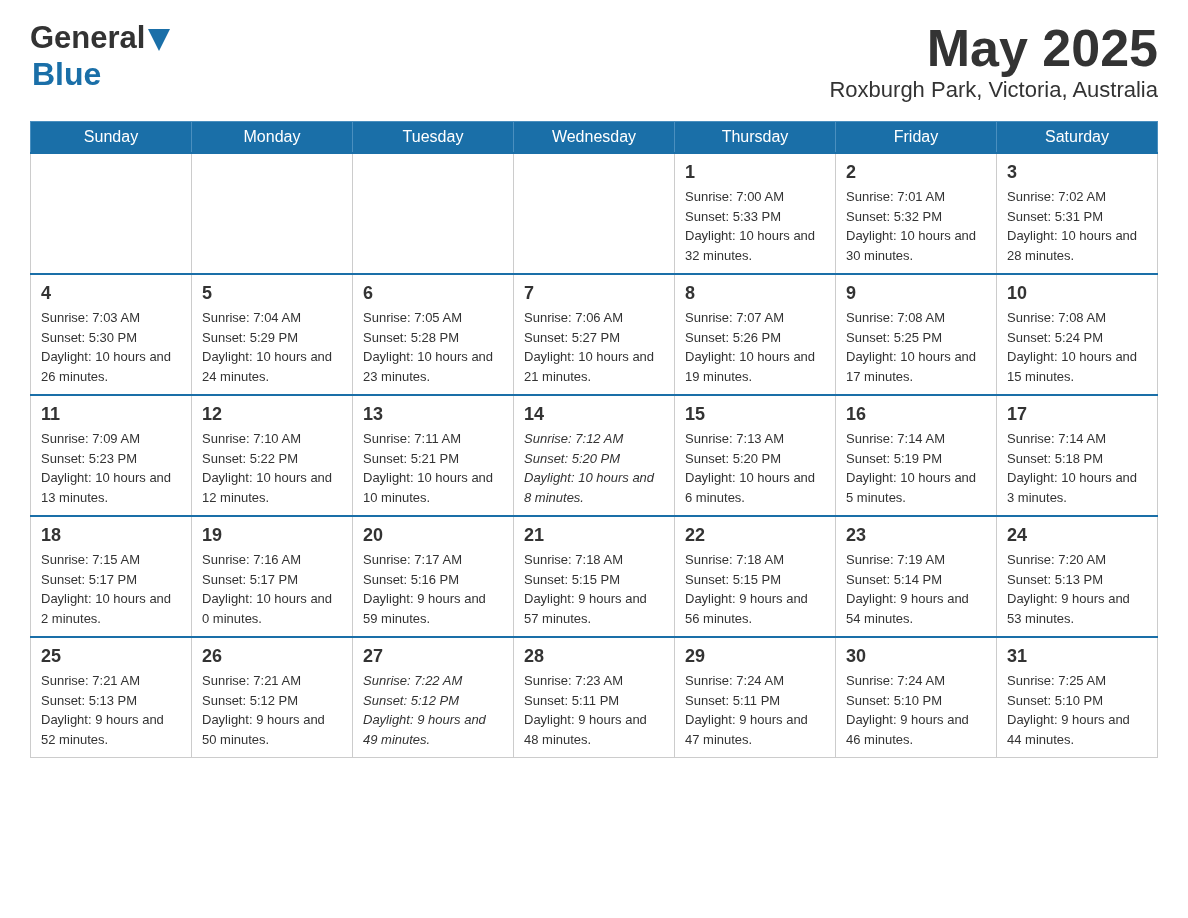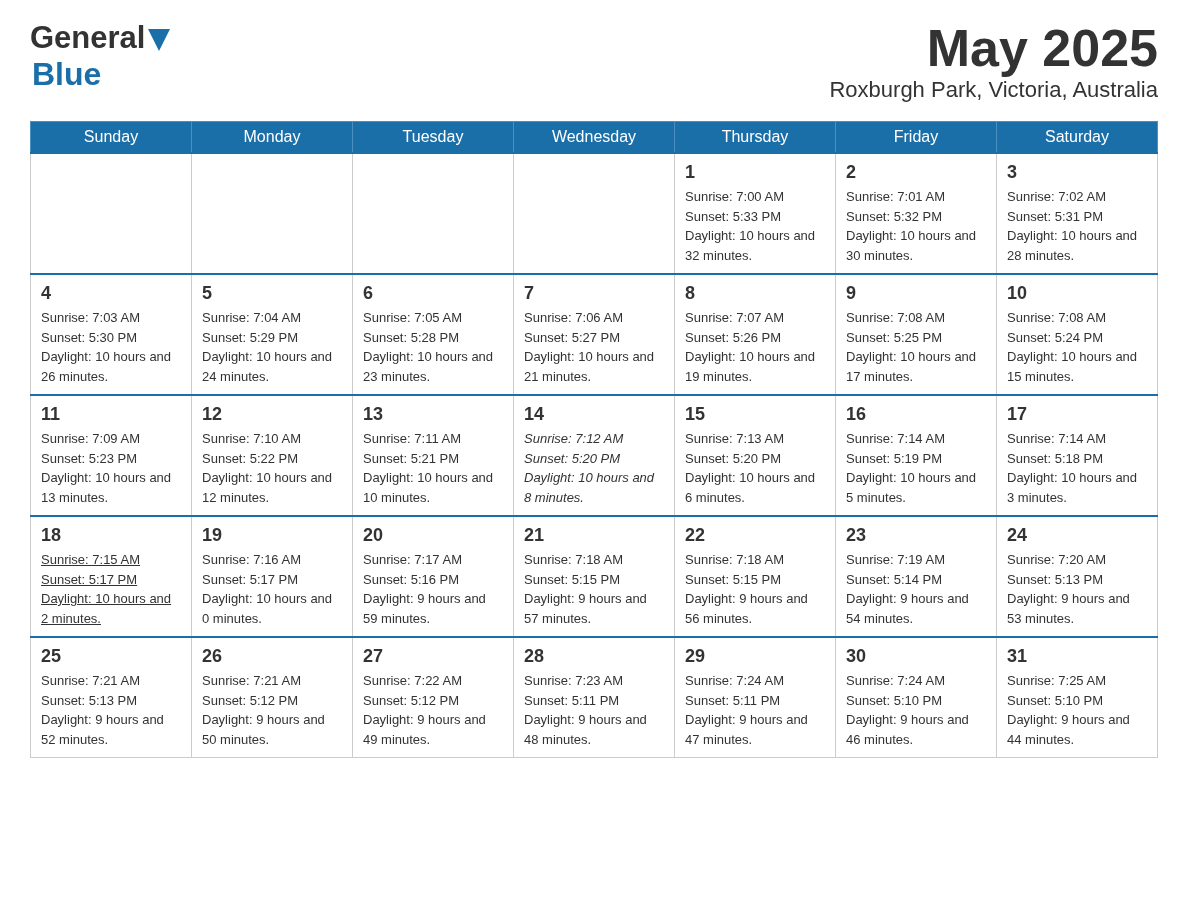--- a/index.html
+++ b/index.html
@@ -228,21 +228,21 @@
         <td>
           <span class="day-number">17</span>
           <div class="day-info" style="white-space: pre-line;">Sunrise: 7:14 AM
 Sunset: 5:18 PM
 Daylight: 10 hours and 3 minutes.</div>
         </td>
       </tr>
       <tr>
         <td>
           <span class="day-number">18</span>
-          <div class="day-info" style="white-space: pre-line; text-decoration: underline;">Sunrise: 7:15 AM
+          <div class="day-info" style="white-space: pre-line;">Sunrise: 7:15 AM
 Sunset: 5:17 PM
 Daylight: 10 hours and 2 minutes.</div>
         </td>
         <td>
           <span class="day-number">19</span>
           <div class="day-info" style="white-space: pre-line;">Sunrise: 7:16 AM
 Sunset: 5:17 PM
 Daylight: 10 hours and 0 minutes.</div>
         </td>
         <td>
@@ -284,21 +284,21 @@
 Daylight: 9 hours and 52 minutes.</div>
         </td>
         <td>
           <span class="day-number">26</span>
           <div class="day-info" style="white-space: pre-line;">Sunrise: 7:21 AM
 Sunset: 5:12 PM
 Daylight: 9 hours and 50 minutes.</div>
         </td>
         <td>
           <span class="day-number">27</span>
-          <div class="day-info" style="white-space: pre-line;">Sunrise: 7:22 AM
+          <div class="day-info" style="white-space: pre-line; font-style: italic;">Sunrise: 7:22 AM
 Sunset: 5:12 PM
 Daylight: 9 hours and 49 minutes.</div>
         </td>
         <td>
           <span class="day-number">28</span>
           <div class="day-info" style="white-space: pre-line;">Sunrise: 7:23 AM
 Sunset: 5:11 PM
 Daylight: 9 hours and 48 minutes.</div>
         </td>
         <td>

